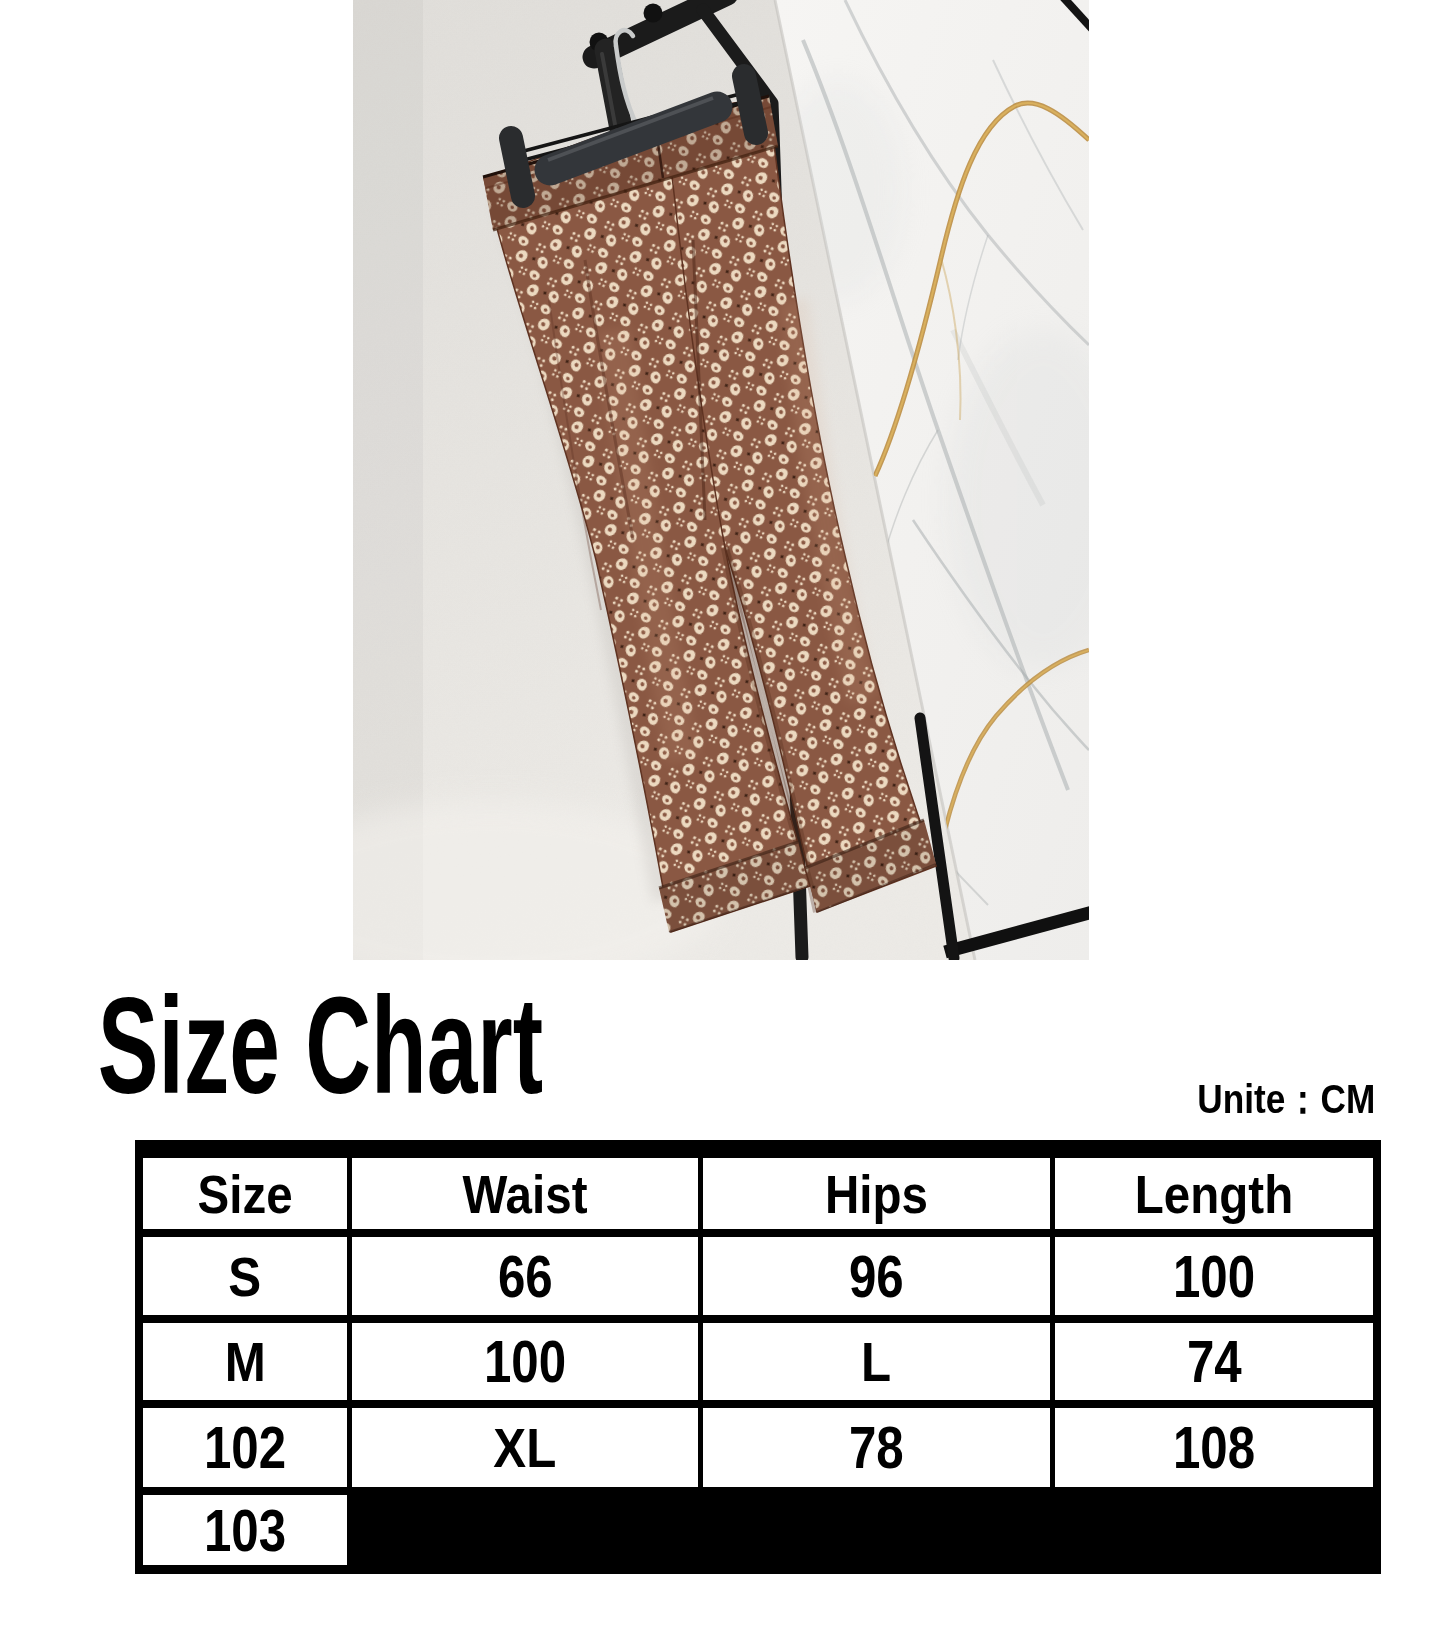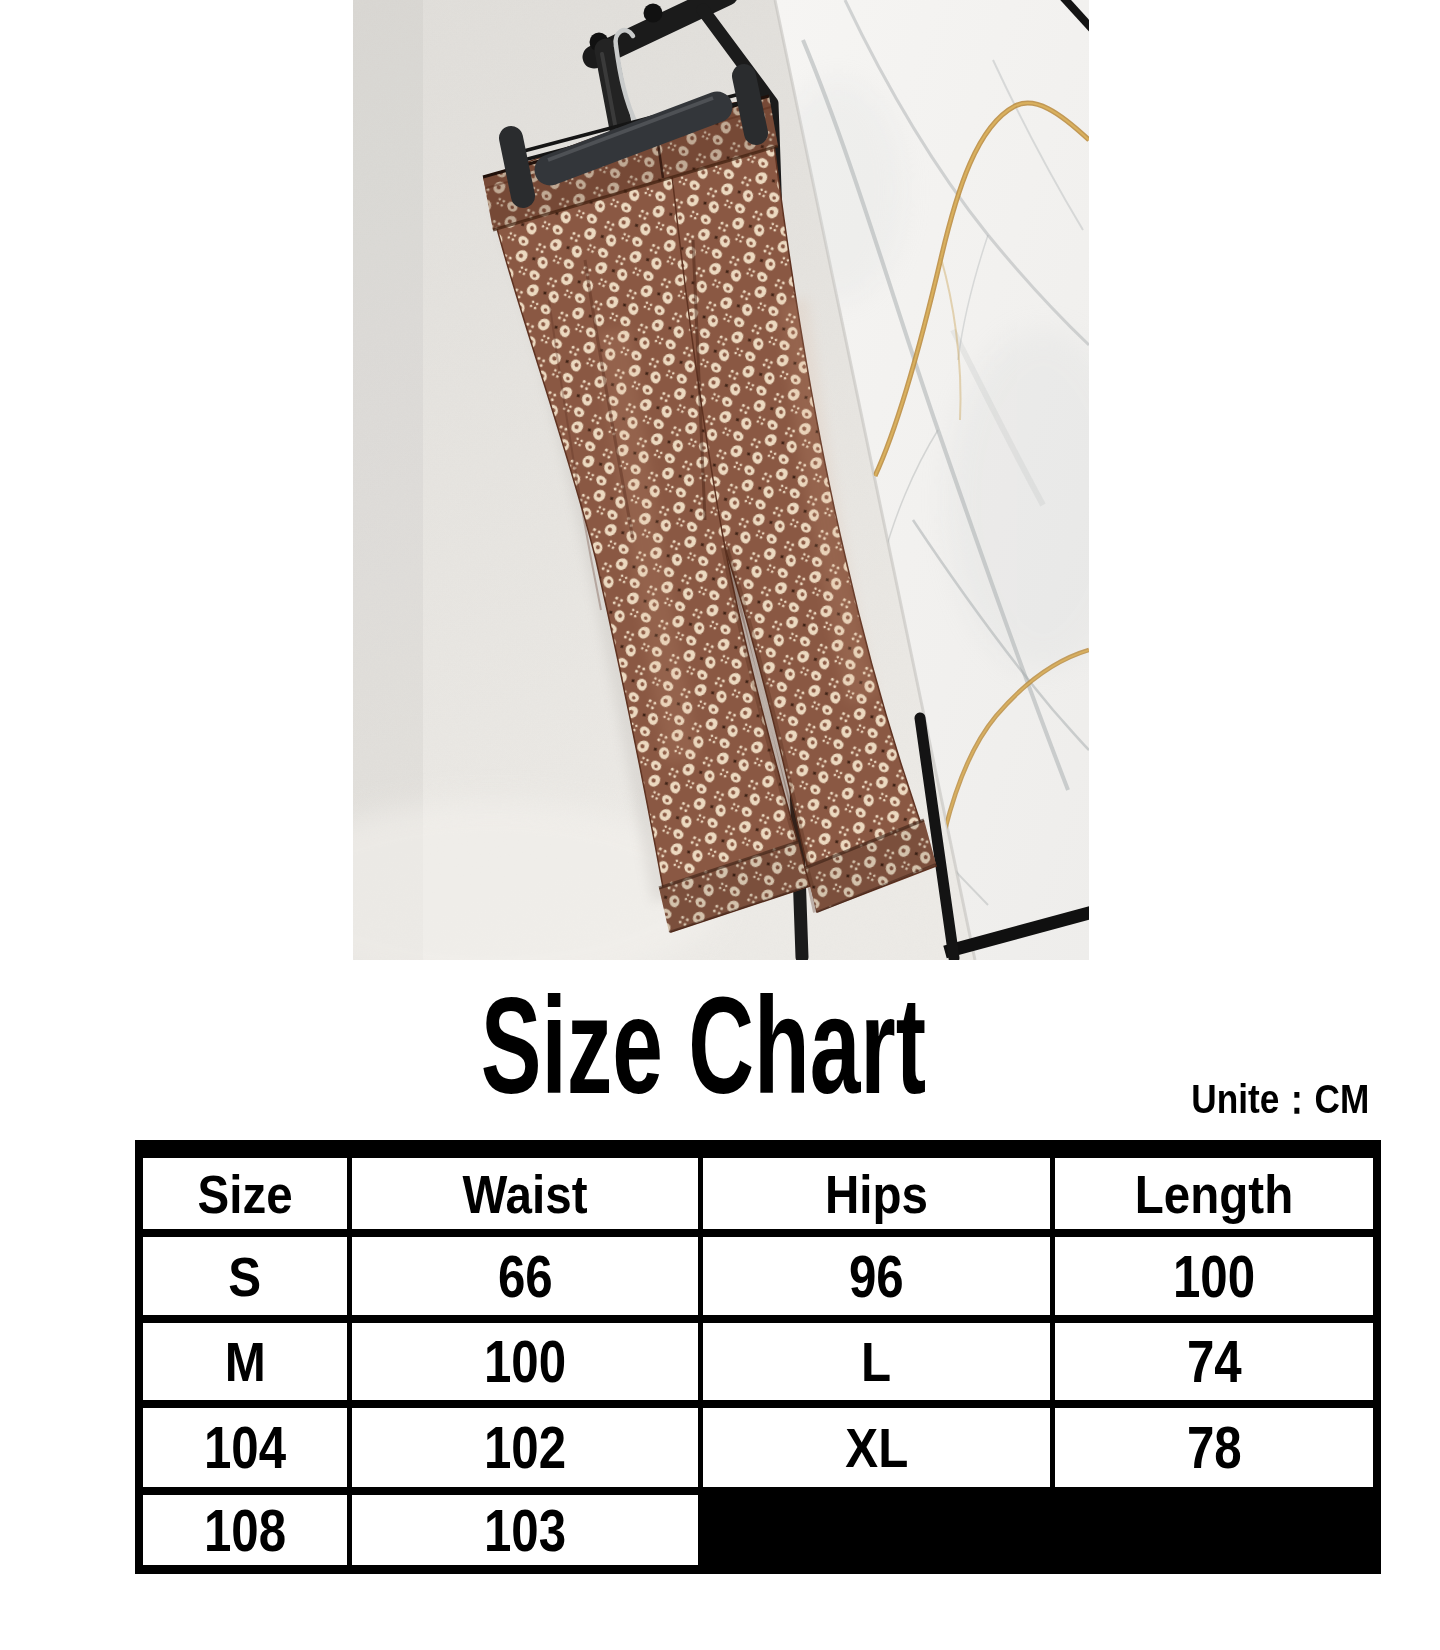--- a/index.html
+++ b/index.html
@@ -3,26 +3,26 @@
 <meta charset="utf-8">
 <style>
   html,body{margin:0;padding:0}
   body{
     width:1440px;height:1650px;position:relative;background:#ffffff;
     font-family:"Liberation Sans",sans-serif;color:#000;overflow:hidden;
   }
   .photo{position:absolute;left:353px;top:0;width:736px;height:960px;}
   .photo svg{display:block}
   .title{
-    position:absolute;top:966px;left:0;width:1440px;margin:0;text-align:center;
+    position:absolute;top:966px;left:0;width:1440px;margin:0;
     font-size:138px;font-weight:bold;line-height:1.15;color:#000;
   }
   .title .t{display:inline-block;white-space:nowrap;transform:translateX(-17px) scaleX(.66);transform-origin:50% 50%;}
   .unit{
-    position:absolute;top:1076px;right:71px;font-size:40px;font-weight:bold;line-height:1.15;
+    position:absolute;top:1076px;right:65px;font-size:40px;font-weight:bold;line-height:1.15;
   }
   .unit .u{display:inline-block;white-space:nowrap;transform:scaleX(.88);transform-origin:100% 50%;}
   .sizes-table{
     position:absolute;left:135px;top:1140px;background:#000;
     padding:18px 8px 9px 8px;
     display:grid;
     grid-template-columns:204px 346px 347px 318px;
     grid-template-rows:71px 78px 77px 79px 70px;
     gap:8px 5px;
   }
@@ -220,23 +220,20 @@
       <span class="num">100</span>
     </div>
 
   <div class="cell">
       <span class="sz">L</span>
     </div>
   <div class="cell">
       <span class="num">74</span>
     </div>
   <div class="cell">
-      <span class="num">104</span>
-    </div>
-  <div class="cell">
       <span class="num">102</span>
     </div>
 
   <div class="cell">
       <span class="sz">XL</span>
     </div>
   <div class="cell">
       <span class="num">78</span>
     </div>
   <div class="cell">

